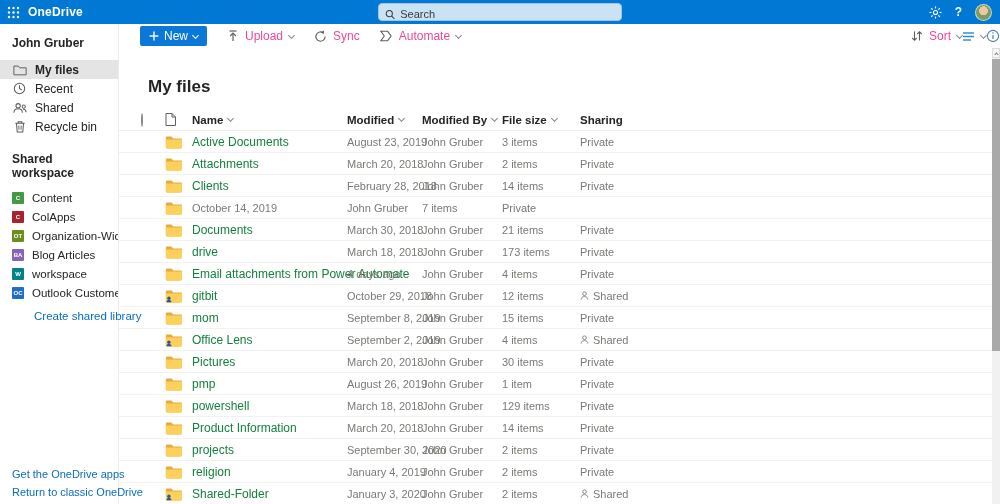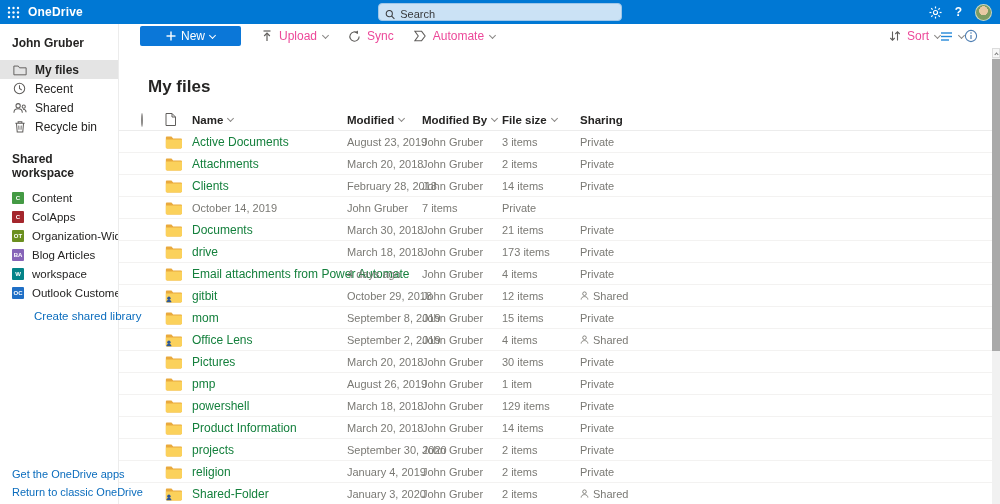--- a/index.html
+++ b/index.html
@@ -42,26 +42,26 @@
             font-weight:700; display:flex; align-items:center; justify-content:center; }
   .lib-label { font-size:11.5px; }
   .create-link { margin:8px 0 0 34px; color:#0a6cbd; font-size:11.5px; cursor:pointer; white-space:nowrap; }
   .side-foot { position:absolute; left:12px; bottom:6px; display:flex; flex-direction:column; gap:6px; }
   .side-foot a { color:#0a6cbd; font-size:11px; text-decoration:none; cursor:pointer; white-space:nowrap; }
 
   
   .main { flex:1; min-width:0; }
   .toolbar { height:24px; display:flex; align-items:center; padding-left:21px; gap:20px; }
   .btn-new { background:#0b77d8; color:#fff; border:none; border-radius:2px; height:20px;
-             padding:0 26px; font-size:12px; display:flex; align-items:center; gap:5px;
+             padding:0 9px; font-size:12px; display:flex; align-items:center; gap:5px;
              cursor:pointer; font-family:"Liberation Sans", sans-serif; }
   .tbtn { display:flex; align-items:center; gap:6px; font-size:12px; color:#ec4899;
           background:none; border:none; cursor:pointer; font-family:"Liberation Sans", sans-serif; }
   .tbtn .tico { display:flex; color:#605e5c; }
-  .toolbar-right { margin-left:auto; display:flex; align-items:center; gap:0; padding-right:22px; }
+  .toolbar-right { margin-left:auto; display:flex; align-items:center; gap:0; }
 
   .chev { display:inline-block; width:5px; height:5px; border-right:1.2px solid currentColor;
           border-bottom:1.2px solid currentColor; transform:rotate(45deg); margin-bottom:2px; }
   .chev.gray { color:#8a8886; }
 
   .page-title { margin:29px 0 0 29px; font-size:17px; font-weight:700; color:#252423; }
 
   .grid { display:grid; grid-template-columns:46px 27px 155px 75px 80px 78px 1fr; align-items:center; }
   .thead { height:22px; margin-top:12px; border-bottom:1px solid #ececec; font-size:11.5px;
            font-weight:700; color:#252423; }

